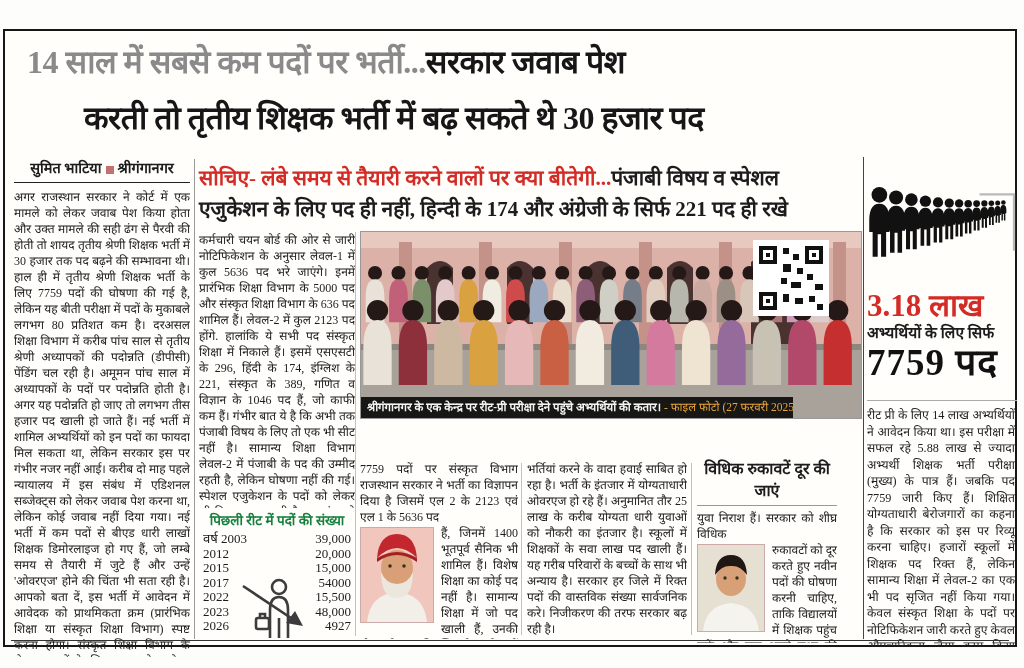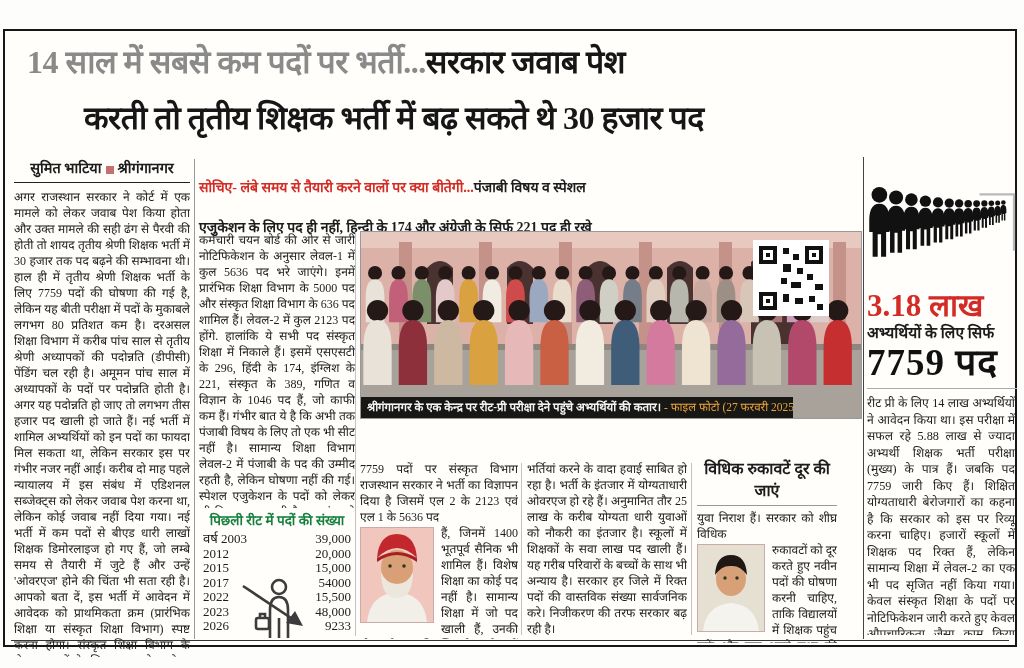--- a/index.html
+++ b/index.html
@@ -12,21 +12,21 @@
     position:absolute;left:3px;top:29px;width:1014px;height:618px;
     border:2px solid #161616;background:#fffefb;box-sizing:border-box;
   }
   .headline{white-space:nowrap;font-weight:bold;letter-spacing:-.5px;line-height:54px;font-size:32px;}
   .hl-gray{color:#8a8a8a;}
   .hl-black{color:#161616;}
   .byline{font-weight:bold;font-size:14.5px;text-align:center;}
   .byline-sep{display:inline-block;width:8px;height:8px;background:#a33;margin:0 4px;vertical-align:middle;opacity:.7;}
   .rule{background:#222;height:1px;}
   .bodytext{font-size:12px;line-height:16px;text-align:justify;overflow:hidden;}
-  .subhead{font-weight:bold;font-size:14px;line-height:31px;white-space:nowrap;margin-top:9px;}
+  .subhead{font-weight:bold;font-size:21px;line-height:31px;white-space:nowrap;}
   .red{color:#d32b26;}
   .vline{width:1px;background:#9a9a9a;}
   .vline-strong{width:1px;background:#444;}
   .caption-bar{
     background:rgba(12,12,12,.93);color:#f4f4f4;font-size:11.5px;font-weight:bold;
     line-height:21px;padding:0 6px;white-space:nowrap;overflow:hidden;
   }
   .caption-credit{color:#e9a43b;font-weight:normal;}
   .kicker{font-weight:bold;font-size:21px;white-space:nowrap;}
   .tbl-title{color:#15803d;font-weight:bold;font-size:13.5px;text-align:center;}
@@ -90,21 +90,21 @@
       <div class="tbl-row">
           <span class="tbl-year">2022</span>
           <span class="tbl-val">15,500</span>
         </div>
       <div class="tbl-row">
           <span class="tbl-year">2023</span>
           <span class="tbl-val">48,000</span>
         </div>
       <div class="tbl-row">
           <span class="tbl-year">2026</span>
-          <span class="tbl-val">9233</span>
+          <span class="tbl-val">4927</span>
         </div>
       <svg class="abs" style="left:40px;top:46px;" width="74" height="62" viewBox="0 0 74 62">
         <g stroke="#3c3c3c" stroke-width="2.6" fill="none">
           <circle cx="40" cy="9" r="7"></circle>
           <path d="M31 60 L31 32 Q31 19 40 19 Q49 19 49 32 L49 60"></path>
           <path d="M40 40 L40 60"></path>
           <rect x="17" y="40" width="13" height="11" rx="2"></rect>
           <path d="M21 40 L21 36 L26 36 L26 40"></path>
           <path d="M4 8 L58 44"></path>
         </g>
@@ -282,18 +282,18 @@
       <use href="#qp" transform="translate(114,41.4) scale(0.80)"></use>
       <use href="#qp" transform="translate(127,42.4) scale(0.72)"></use>
       <use href="#qp" transform="translate(139,42.7) scale(0.65)"></use>
       <use href="#qp" transform="translate(150,42.9) scale(0.59)"></use>
       <use href="#qp" transform="translate(160,43.1) scale(0.53)"></use>
       <use href="#qp" transform="translate(169,43.2) scale(0.48)"></use>
       <use href="#qp" transform="translate(177,42.7) scale(0.44)"></use>
     </svg>
     <div class="stat-red" style="margin-top:6px;">3.18 लाख</div>
     <div class="stat-sub">अभ्यर्थियों के लिए सिर्फ</div>
-    <div class="stat-big" style="border-bottom:1px solid #aaa;padding-bottom:4px;">7759 पद</div>
+    <div class="stat-big" style="border-bottom:1px solid #aaa;padding-bottom:16px;">7759 पद</div>
     <div class="bodytext" style="margin-top:6px;width:148px;height:240px;font-size:12.2px;line-height:16.5px;">रीट प्री के लिए 14 लाख अभ्यर्थियों ने आवेदन किया था। इस परीक्षा में सफल रहे 5.88 लाख से ज्यादा अभ्यर्थी शिक्षक भर्ती परीक्षा (मुख्य) के पात्र हैं। जबकि पद 7759 जारी किए हैं। शिक्षित योग्यताधारी बेरोजगारों का कहना है कि सरकार को इस पर रिव्यू करना चाहिए। हजारों स्कूलों में शिक्षक पद रिक्त हैं, लेकिन सामान्य शिक्षा में लेवल-2 का एक भी पद सृजित नहीं किया गया। केवल संस्कृत शिक्षा के पदों पर नोटिफिकेशन जारी करते हुए केवल औपचारिकता जैसा काम किया गया है। लेवल-1 में भी पद इतने सीमित हैं कि कंपीटिशन बढ़ गया है। सीमित पदों और बढ़ती प्रतिस्पर्धा ने चिंता को बढ़ा दिया।</div>
   </div>
 
   <div class="abs" style="left:6px;right:6px;bottom:4px;height:1px;background:#333;"></div>
 </div>
 
 </body></html>

